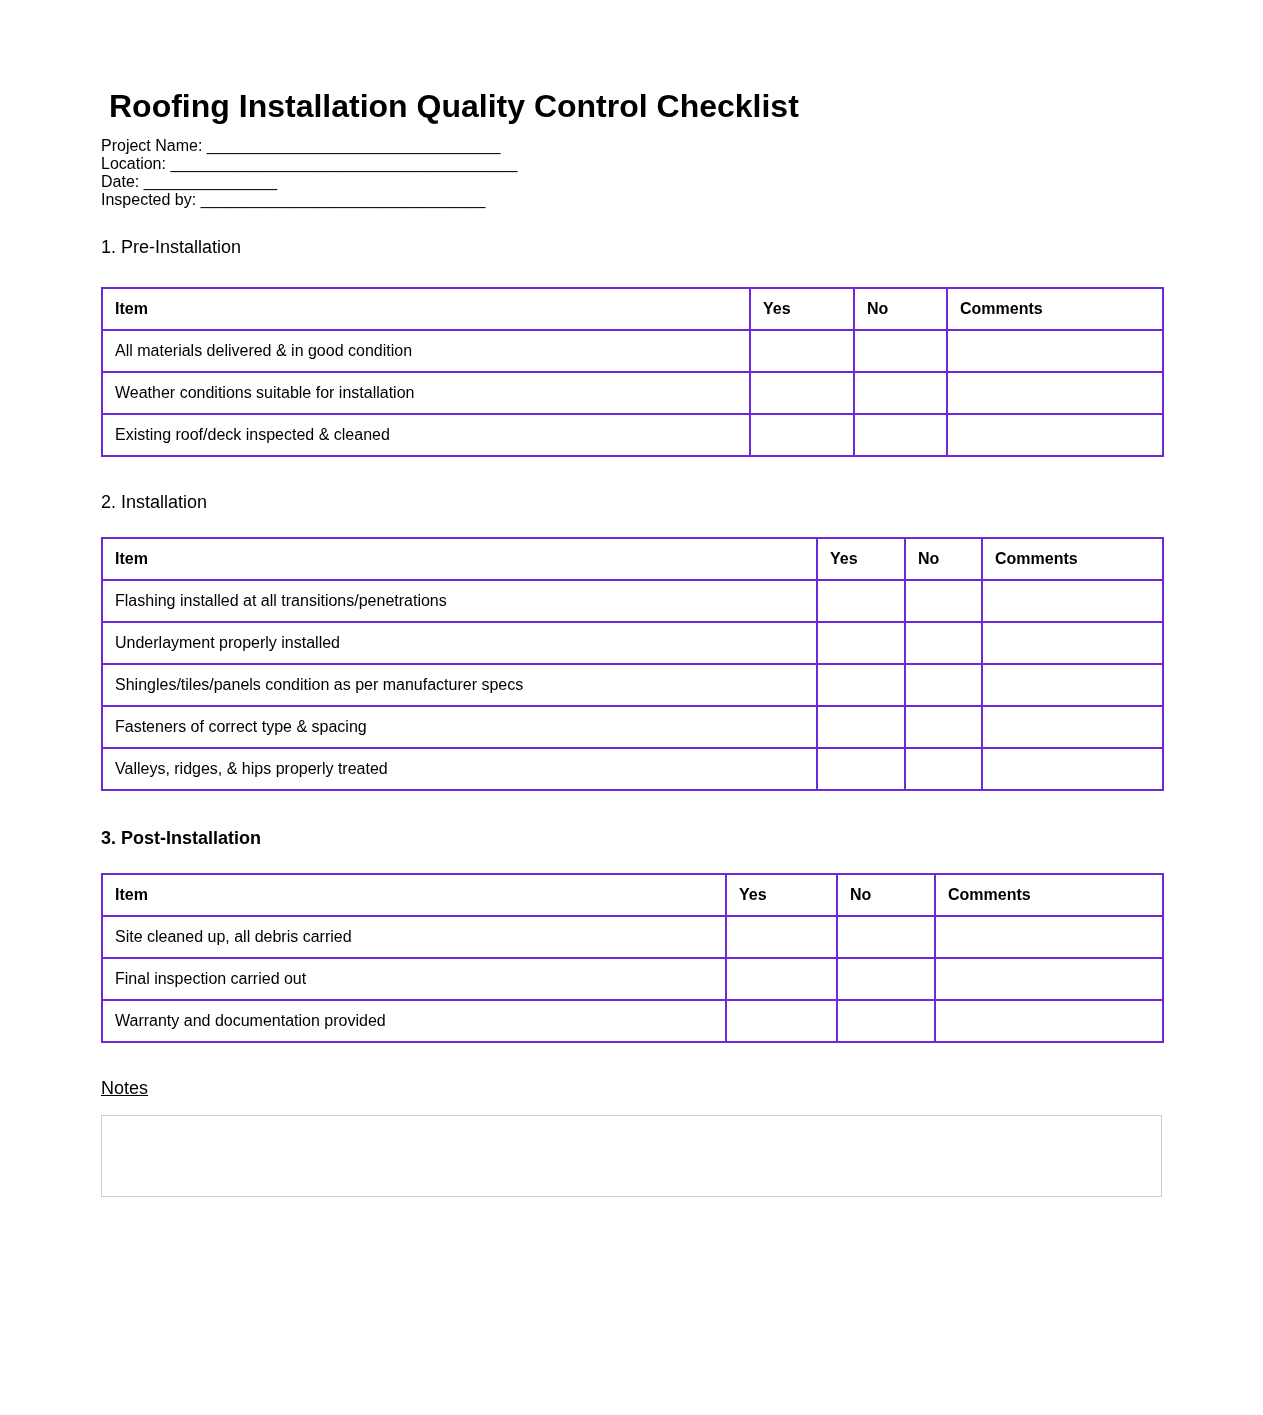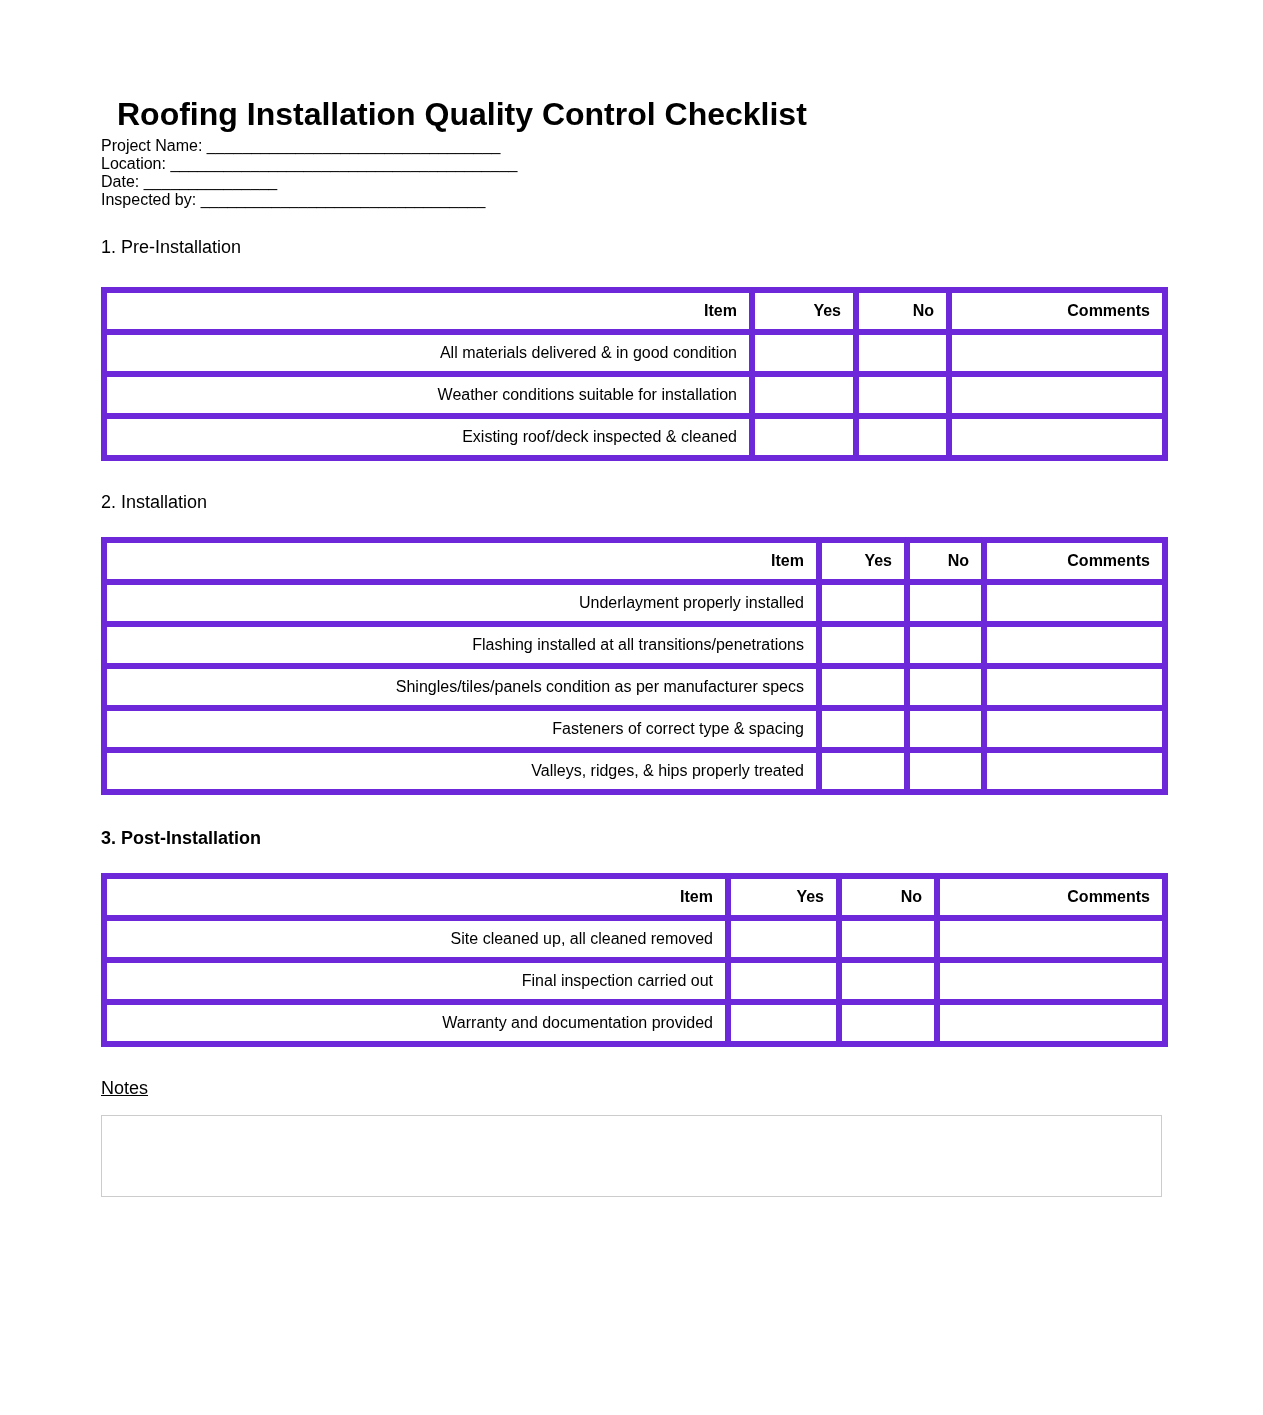--- a/index.html
+++ b/index.html
@@ -2,37 +2,37 @@
 <html><head>
   <meta charset="utf-8">
   <style>
     html, body { margin: 0; padding: 0; background: #ffffff; }
     body {
       width: 1263px; height: 1415px; position: relative;
       font-family: "Liberation Sans", sans-serif; color: #000;
     }
     .page { position: absolute; left: 101px; top: 0; width: 1061px; }
     h1 {
-      position: absolute; top: 79px; left: 0; margin: 16px;
+      position: absolute; top: 79px; left: 0; margin: 8px;
       font-size: 32px; font-weight: bold; line-height: 38px; white-space: nowrap; text-align: right;
     }
     .fields { position: absolute; top: 137px; left: 0; }
     .field { font-size: 16px; font-weight: normal; line-height: 18px; white-space: nowrap; }
     .section-title {
       position: absolute; left: 0; margin: 0;
       font-size: 18px; font-weight: normal; line-height: 22px; white-space: nowrap;
     }
     table.checklist {
       position: absolute; left: 0; width: 1061px;
       border-collapse: collapse; table-layout: fixed;
       font-size: 16px;
     }
     table.checklist th, table.checklist td {
-      border: 6px solid #6d28d9; height: 42px; padding: 0 12px;
-      text-align: right; vertical-align: middle; box-sizing: border-box;
+      border: 2px solid #6d28d9; height: 42px; padding: 0 12px;
+      text-align: left; vertical-align: middle; box-sizing: border-box;
     }
     table.checklist th { font-weight: bold; }
     table.checklist td { font-weight: normal; }
     .notes-box {
       position: absolute; left: 0; width: 1061px; height: 82px;
       border: 1px solid #cccccc; box-sizing: border-box;
     }
   </style>
 </head>
 <body>
@@ -97,27 +97,27 @@
     <thead>
       <tr>
         <th>Item</th>
         <th>Yes</th>
         <th>No</th>
         <th>Comments</th>
       </tr>
     </thead>
     <tbody>
       <tr>
-        <td>Underlayment properly installed</td>
+        <td>Flashing installed at all transitions/penetrations</td>
         <td></td>
         <td></td>
         <td></td>
       </tr>
       <tr>
-        <td>Flashing installed at all transitions/penetrations</td>
+        <td>Underlayment properly installed</td>
         <td></td>
         <td></td>
         <td></td>
       </tr>
       <tr>
         <td>Shingles/tiles/panels condition as per manufacturer specs</td>
         <td></td>
         <td></td>
         <td></td>
       </tr>
@@ -147,21 +147,21 @@
     <thead>
       <tr>
         <th>Item</th>
         <th>Yes</th>
         <th>No</th>
         <th>Comments</th>
       </tr>
     </thead>
     <tbody>
       <tr>
-        <td>Site cleaned up, all cleaned removed</td>
+        <td>Site cleaned up, all debris carried</td>
         <td></td>
         <td></td>
         <td></td>
       </tr>
       <tr>
         <td>Final inspection carried out</td>
         <td></td>
         <td></td>
         <td></td>
       </tr>

